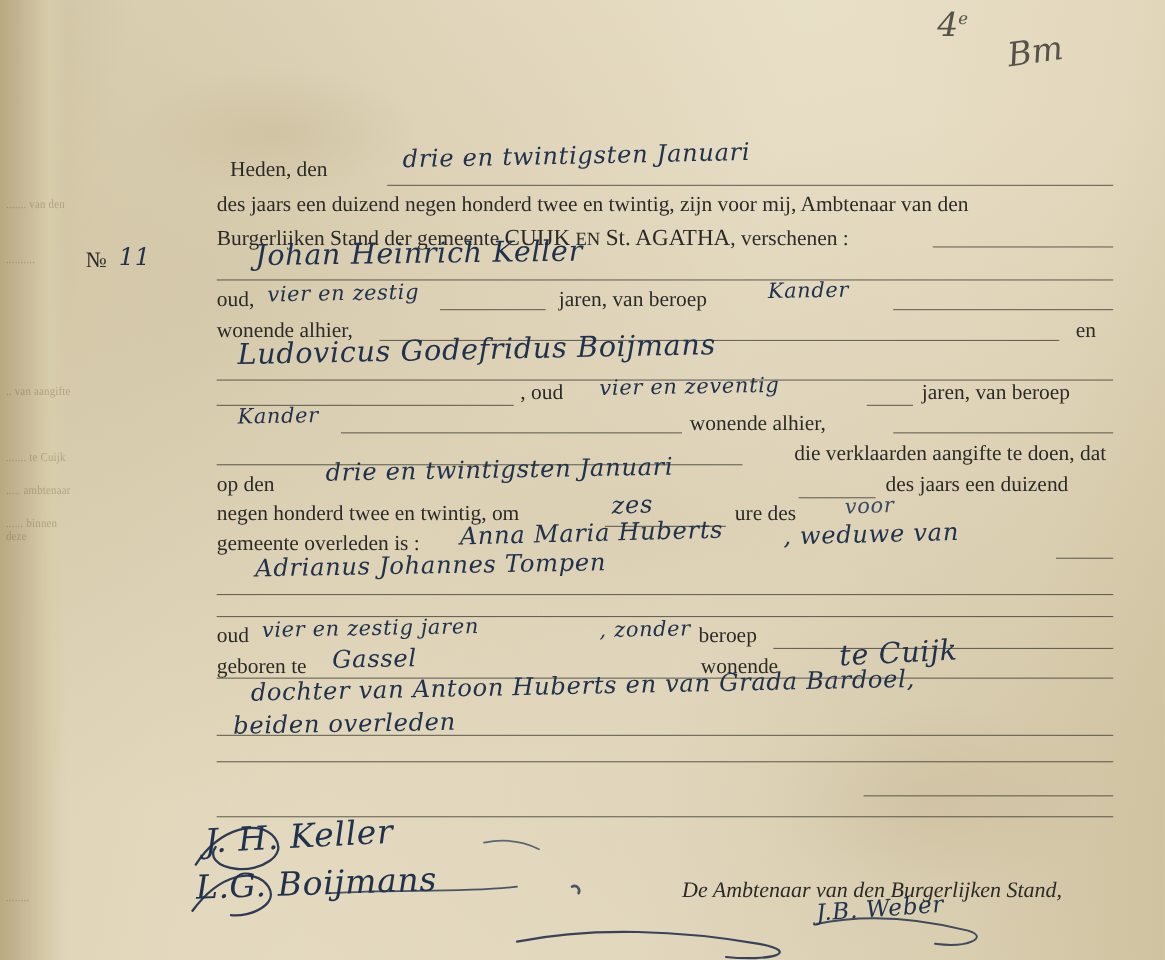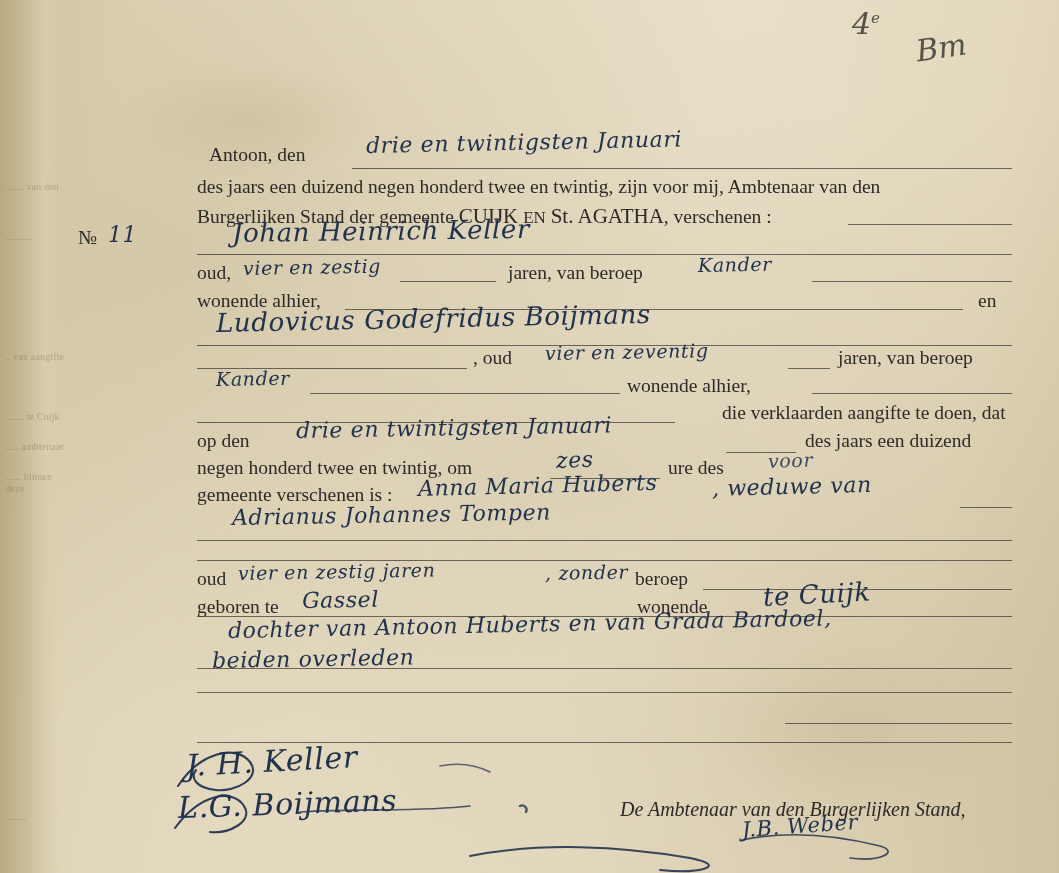--- a/index.html
+++ b/index.html
@@ -112,21 +112,21 @@
   <div class="pencil" style="left:852px; top:6px; font-size:30px;">
     <span>4</span><sup style="font-size:15px;">e</sup>
   </div>
   <div class="pencil" style="left:916px; top:30px; font-size:30px; transform:rotate(-8deg);">Bm</div>
 
   <div class="printed" style="left:78px; top:226px; font-size:20px;">
     <span>№</span>
   </div>
   <div class="hand" style="left:108px; top:222px; font-size:22px;">11</div>
 
-  <div class="printed" style="left:209px; top:144px;">Antoon,  den</div>
+  <div class="printed" style="left:209px; top:144px;">Heden,  den</div>
   <div class="hand" style="left:366px; top:133px; transform:rotate(-1.2deg);">drie en twintigsten Januari</div>
   <div class="rule" style="left:352px; top:168px; width:660px;"></div>
 
   <div class="printed" style="left:197px; top:176px;">des jaars een duizend negen honderd twee en twintig, zijn voor mij, Ambtenaar van den</div>
 
   <div class="printed" style="left:197px; top:204px;">
     <span>Burgerlijken Stand der gemeente</span>
     <span style="font-size:21px;">CUIJK</span>
     <span class="sc" style="font-size:17px;">EN</span>
     <span style="font-size:21px;">St. AGATHA</span><span>, verschenen :</span>
@@ -168,21 +168,21 @@
   <div class="hand" style="left:296px; top:418px; transform:rotate(-1deg);">drie en twintigsten Januari</div>
   <div class="rule" style="left:726px; top:452px; width:70px;"></div>
   <div class="printed" style="left:805px; top:430px;">des jaars een duizend</div>
 
   <div class="printed" style="left:197px; top:457px;">negen honderd twee en twintig, om</div>
   <div class="hand" style="left:556px; top:448px; transform:rotate(-2deg);">zes</div>
   <div class="rule" style="left:550px; top:478px; width:110px;"></div>
   <div class="printed" style="left:668px; top:457px;">ure des</div>
   <div class="hand sm" style="left:768px; top:450px; transform:rotate(-2deg); color:#3b4a63;">voor</div>
 
-  <div class="printed" style="left:197px; top:484px;">gemeente verschenen is :</div>
+  <div class="printed" style="left:197px; top:484px;">gemeente overleden is :</div>
   <div class="hand" style="left:418px; top:476px; transform:rotate(-1.5deg);">Anna Maria Huberts</div>
   <div class="hand" style="left:712px; top:476px; transform:rotate(-1.5deg);">, weduwe van</div>
   <div class="rule" style="left:960px; top:507px; width:52px;"></div>
 
   <div class="hand" style="left:232px; top:505px; transform:rotate(-1deg);">Adrianus Johannes Tompen</div>
   <div class="rule" style="left:197px; top:540px; width:815px;"></div>
   <div class="rule" style="left:197px; top:560px; width:815px;"></div>
 
   <div class="printed" style="left:197px; top:568px;">oud</div>
   <div class="hand sm" style="left:238px; top:562px; transform:rotate(-1deg);">vier en zestig jaren</div>

